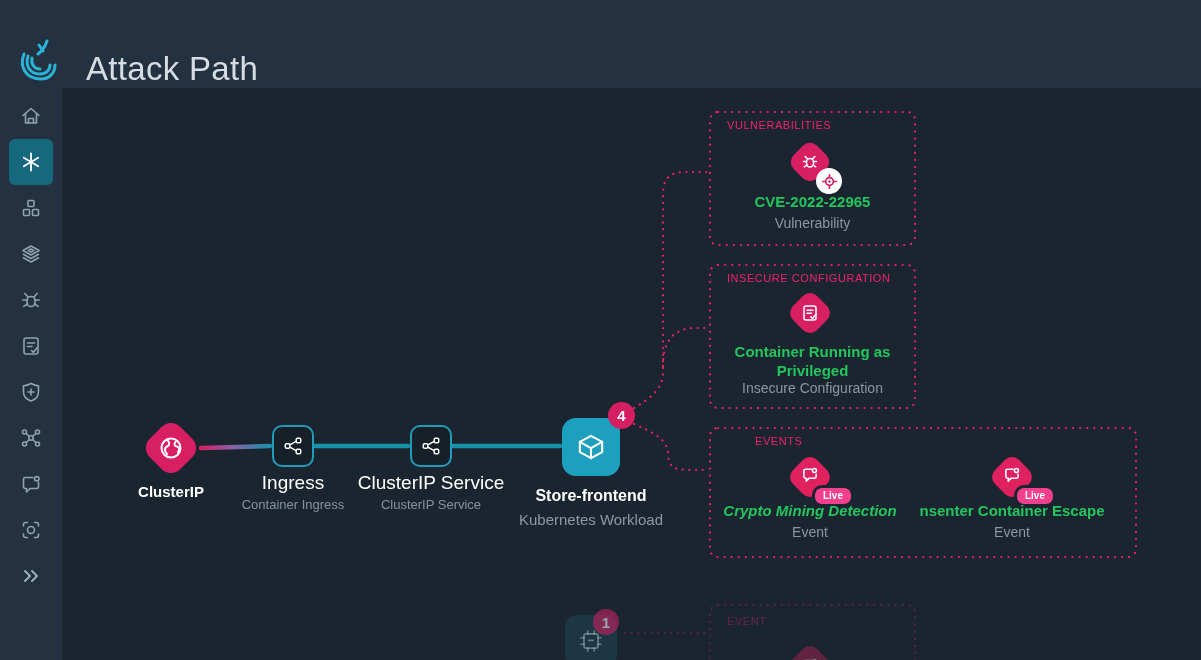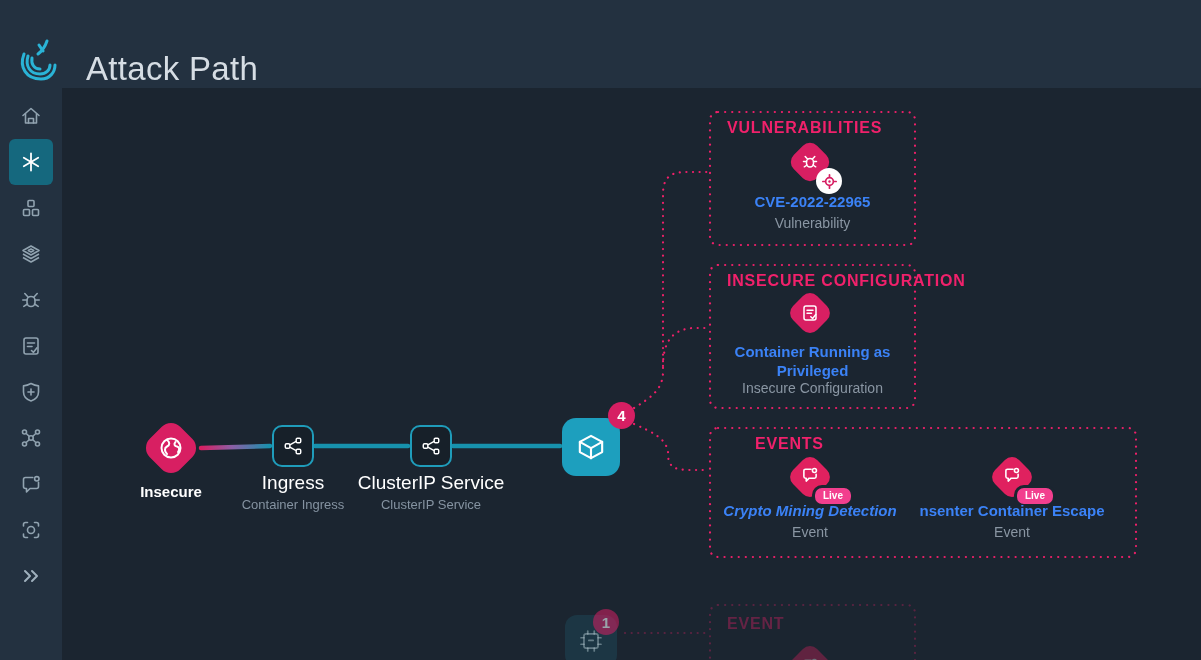--- a/index.html
+++ b/index.html
@@ -27,22 +27,22 @@
   .dwrap { position:absolute; }
   .dshape { position:absolute; left:50%; top:50%; transform:translate(-50%,-50%) rotate(45deg); background:#d81f62; }
   .dicon { position:absolute; left:50%; top:50%; transform:translate(-50%,-50%); }
   .count-badge { position:absolute; width:27px; height:27px; border-radius:50%; background:#d61f63; color:#fff; font-size:15px; font-weight:bold; display:flex; align-items:center; justify-content:center; }
   .label-block { position:absolute; text-align:center; }
   .l1 { color:#ffffff; font-size:19px; font-weight:500; }
   .l2 { color:#8593a1; font-size:13px; margin-top:3px; }
   .l1-big { color:#ffffff; font-size:16px; font-weight:700; }
   .l2-big { color:#8b98a6; font-size:15px; margin-top:6px; }
   
-  .panel-title { position:absolute; font-size:16px; font-weight:bold; color:#f0216b; letter-spacing:.05em; }
-  .p-label { position:absolute; color:#3b82f6; font-size:15px; font-weight:700; text-align:center; line-height:19px; }
+  .panel-title { position:absolute; font-size:11px; font-weight:normal; color:#f0216b; letter-spacing:.05em; }
+  .p-label { position:absolute; color:#22c55e; font-size:15px; font-weight:700; text-align:center; line-height:19px; }
   .p-sub { position:absolute; color:#8a96a3; font-size:14px; text-align:center; }
   .target-badge { position:absolute; right:-6px; bottom:-6px; width:26px; height:26px; border-radius:50%; background:#ffffff; display:flex; align-items:center; justify-content:center; }
   .live-pill { position:absolute; right:-18px; bottom:-4px; background:#f23f8e; color:#fff; font-size:10px; font-weight:bold; padding:2px 8px 3px; border-radius:10px; border:3px solid #1b2530; }
   .faded { opacity:.35; }
 </style>
 </head>
 <body>
 
 <div class="app">
 
@@ -189,21 +189,21 @@
 
     <div class="dwrap" style="left:79px; top:330px; width:60px; height:60px;">
       <div class="dshape" style="width:43px; height:43px; border-radius:13px;"></div>
       <svg class="dicon" width="30" height="30" viewBox="0 0 30 30" fill="none" stroke="#ffffff" stroke-width="2" stroke-linecap="round" stroke-linejoin="round">
         <circle cx="15" cy="15" r="9.5"></circle>
         <path d="M11,7 C14,9 14,12 11,13.5 C8,15 8.5,18.5 11,21"></path>
         <path d="M19.5,9 C17.5,11 18.5,13 21,13.5 C23.5,14 23.8,16.5 22,19"></path>
       </svg>
     </div>
     <div class="label-block" style="left:49px; top:395px; width:120px;">
-      <div class="l1" style="font-weight:700; font-size:15px;">Insecure</div>
+      <div class="l1" style="font-weight:700; font-size:15px;">ClusterIP</div>
     </div>
 
     <div class="sq-node svc-node" style="left:210px; top:337px;">
       <svg width="20" height="20" viewBox="0 0 22 22" fill="none" stroke="#ffffff" stroke-width="1.6" stroke-linejoin="round">
         <rect x="2.5" y="8.5" width="5" height="5" rx="1.4"></rect>
           <rect x="14.5" y="2.5" width="5" height="5" rx="1.4"></rect>
           <rect x="14.5" y="14.5" width="5" height="5" rx="1.4"></rect>
         <path d="M7.5,9.8 L14.5,5.8"></path>
           <path d="M7.5,12.2 L14.5,16.2"></path>
       </svg>
@@ -228,20 +228,24 @@
     </div>
 
     <div class="sq-node workload-node" style="left:500px; top:330px;">
       <svg width="34" height="34" viewBox="0 0 32 32" fill="none" stroke="#ffffff" stroke-width="2" stroke-linecap="round" stroke-linejoin="round">
         <path d="M16,5.5 L26.5,11.2 L16,17 L5.5,11.2 Z"></path>
           <path d="M5.5,11.2 V20.8 L16,26.5 V17"></path>
           <path d="M26.5,11.2 V20.8 L16,26.5"></path>
       </svg>
     </div>
     <div class="count-badge" style="left:546px; top:314px;">4</div>
+    <div class="label-block" style="left:429px; top:399px; width:200px;">
+      <div class="l1-big">Store-frontend</div>
+      <div class="l2-big">Kubernetes Workload</div>
+    </div>
 
     <div class="sq-node" style="left:503px; top:527px; width:52px; height:52px; background:rgba(31,130,153,.22); border-radius:12px; opacity:.85;">
       <svg width="26" height="26" viewBox="0 0 24 24" fill="none" stroke="rgba(200,222,230,.5)" stroke-width="1.6" stroke-linecap="round">
         <rect x="5.5" y="5.5" width="13" height="13" rx="2"></rect>
           <path d="M10,11.5 H14"></path>
           <path d="M9,5.5 V2.8"></path>
           <path d="M15,5.5 V2.8"></path>
           <path d="M9,21.2 V18.5"></path>
           <path d="M15,21.2 V18.5"></path>
           <path d="M5.5,9 H2.8"></path>

